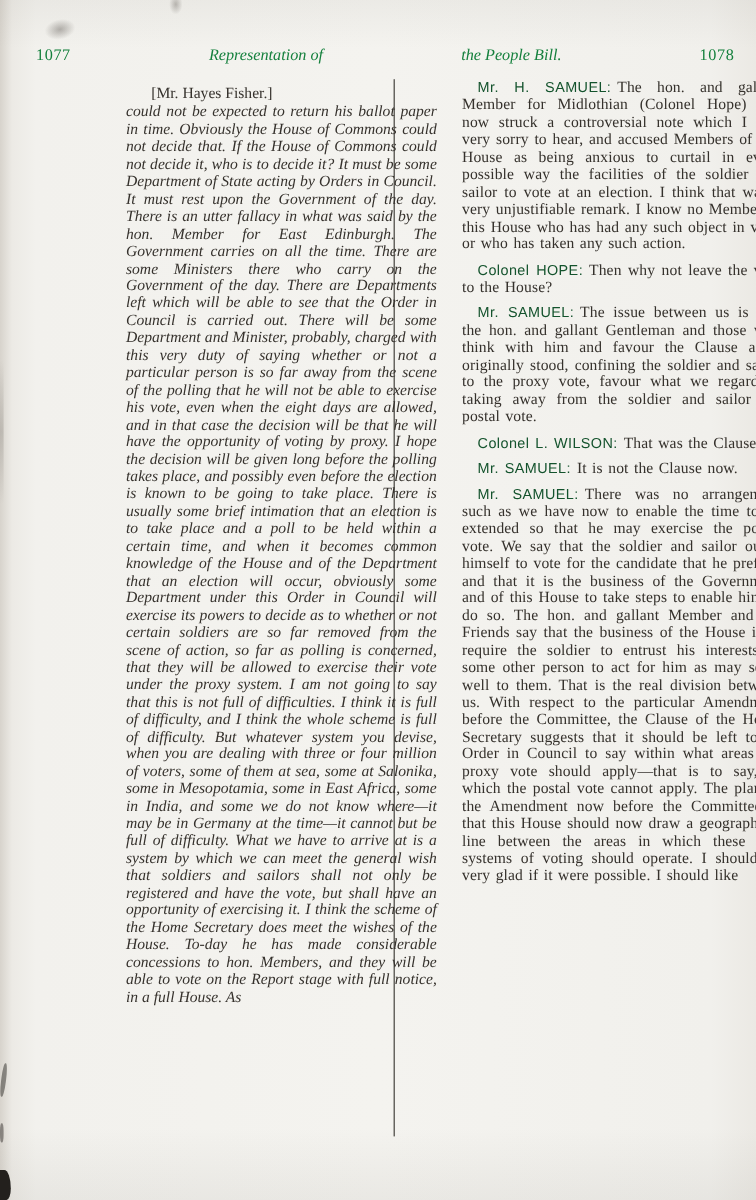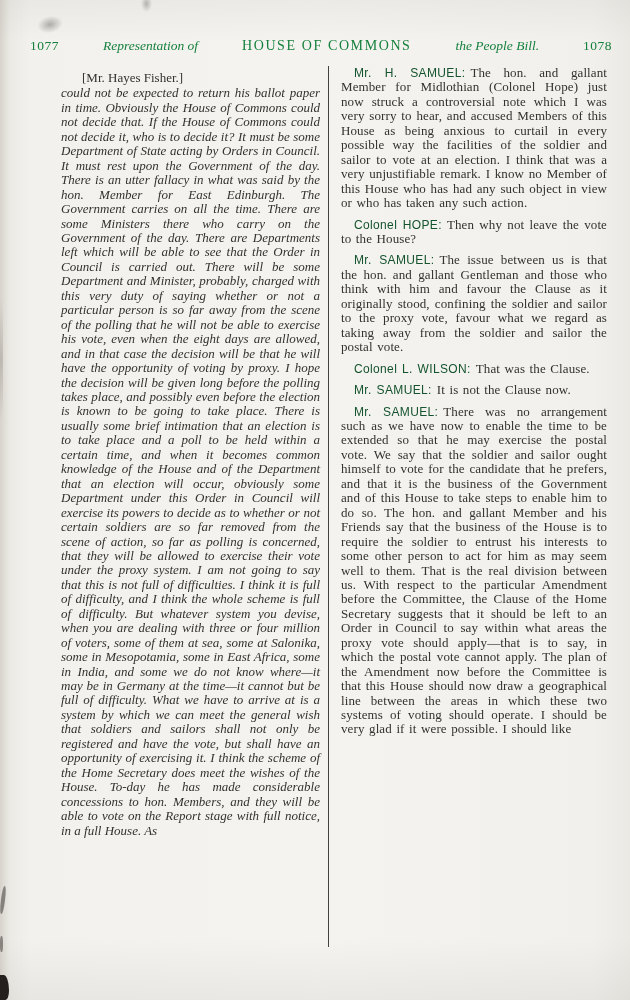--- a/index.html
+++ b/index.html
@@ -23,21 +23,21 @@
     display:flex;justify-content:space-between;align-items:flex-start;
     color:#15803d;
   }
   .pagenum{font-size:13.5px;letter-spacing:.5px;}
   .rh-italic{font-style:italic;font-size:13.5px;}
   .rh-caps{font-size:14px;letter-spacing:1.6px;}
   
   .col{
     position:absolute;
     font-size:13px;line-height:14.45px;
-    text-align:justify;color:#35312c;
+    text-align:justify;color:#35312c;margin-left:44px;
   }
   .col-left{left:61px;top:71px;width:259px;}
   .col-right{left:341px;top:66px;width:266px;letter-spacing:.1px;word-spacing:1.2px;}
   .cont-header{
     text-indent:21px;margin:0 0 1px 0;white-space:nowrap;text-align:left;
   }
   .col p.body{margin:0;font-style:italic;}
   .col-right p.para{margin:0 0 7px 0;text-indent:13px;}
   .col-right p.para.noindent{text-indent:0;}
   .speaker{
@@ -74,21 +74,20 @@
 <div class="edge-streak"></div>
 <div class="smudge-1077"></div>
 <div class="smudge-top"></div>
 <div class="edge-mark-a"></div>
 <div class="edge-mark-b"></div>
 <div class="edge-blob"></div>
 
 <div class="running-head">
   <span class="pagenum">1077</span>
   <span class="rh-italic">Representation of</span>
-  <span class="rh-caps">HOUSE OF COMMONS</span>
   <span class="rh-italic">the People Bill.</span>
   <span class="pagenum">1078</span>
 </div>
 
 <div class="divider"></div>
 
 <div class="col col-left">
   <p class="cont-header">[Mr. Hayes Fisher.]</p>
   <p class="body">could not be expected to return his ballot paper in time.  Obviously the House of Commons could not decide that.  If the House of Commons could not decide it, who is to decide it?  It must be some Department of State acting by Orders in Council.  It must rest upon the Government of the day.  There is an utter fallacy in what was said by the hon. Member for East Edinburgh.  The Government carries on all the time.  There are some Ministers there who carry on the Government of the day.  There are Departments left which will be able to see that the Order in Council is carried out.  There will be some Department and Minister, probably, charged with this very duty of saying whether or not a particular person is so far away from the scene of the polling that he will not be able to exercise his vote, even when the eight days are allowed, and in that case the decision will be that he will have the opportunity of voting by proxy.  I hope the decision will be given long before the polling takes place, and possibly even before the election is known to be going to take place.  There is usually some brief intimation that an election is to take place and a poll to be held within a certain time, and when it becomes common knowledge of the House and of the Department that an election will occur, obviously some Department under this Order in Council will exercise its powers to decide as to whether or not certain soldiers are so far removed from the scene of action, so far as polling is concerned, that they will be allowed to exercise their vote under the proxy system.  I am not going to say that this is not full of difficulties.  I think it is full of difficulty, and I think the whole scheme is full of difficulty.  But whatever system you devise, when you are dealing with three or four million of voters, some of them at sea, some at Salonika, some in Mesopotamia, some in East Africa, some in India, and some we do not know where—it may be in Germany at the time—it cannot but be full of difficulty.  What we have to arrive at is a system by which we can meet the general wish that soldiers and sailors shall not only be registered and have the vote, but shall have an opportunity of exercising it.  I think the scheme of the Home Secretary does meet the wishes of the House.  To-day he has made considerable concessions to hon. Members, and they will be able to vote on the Report stage with full notice, in a full House.  As</p>
 </div>

